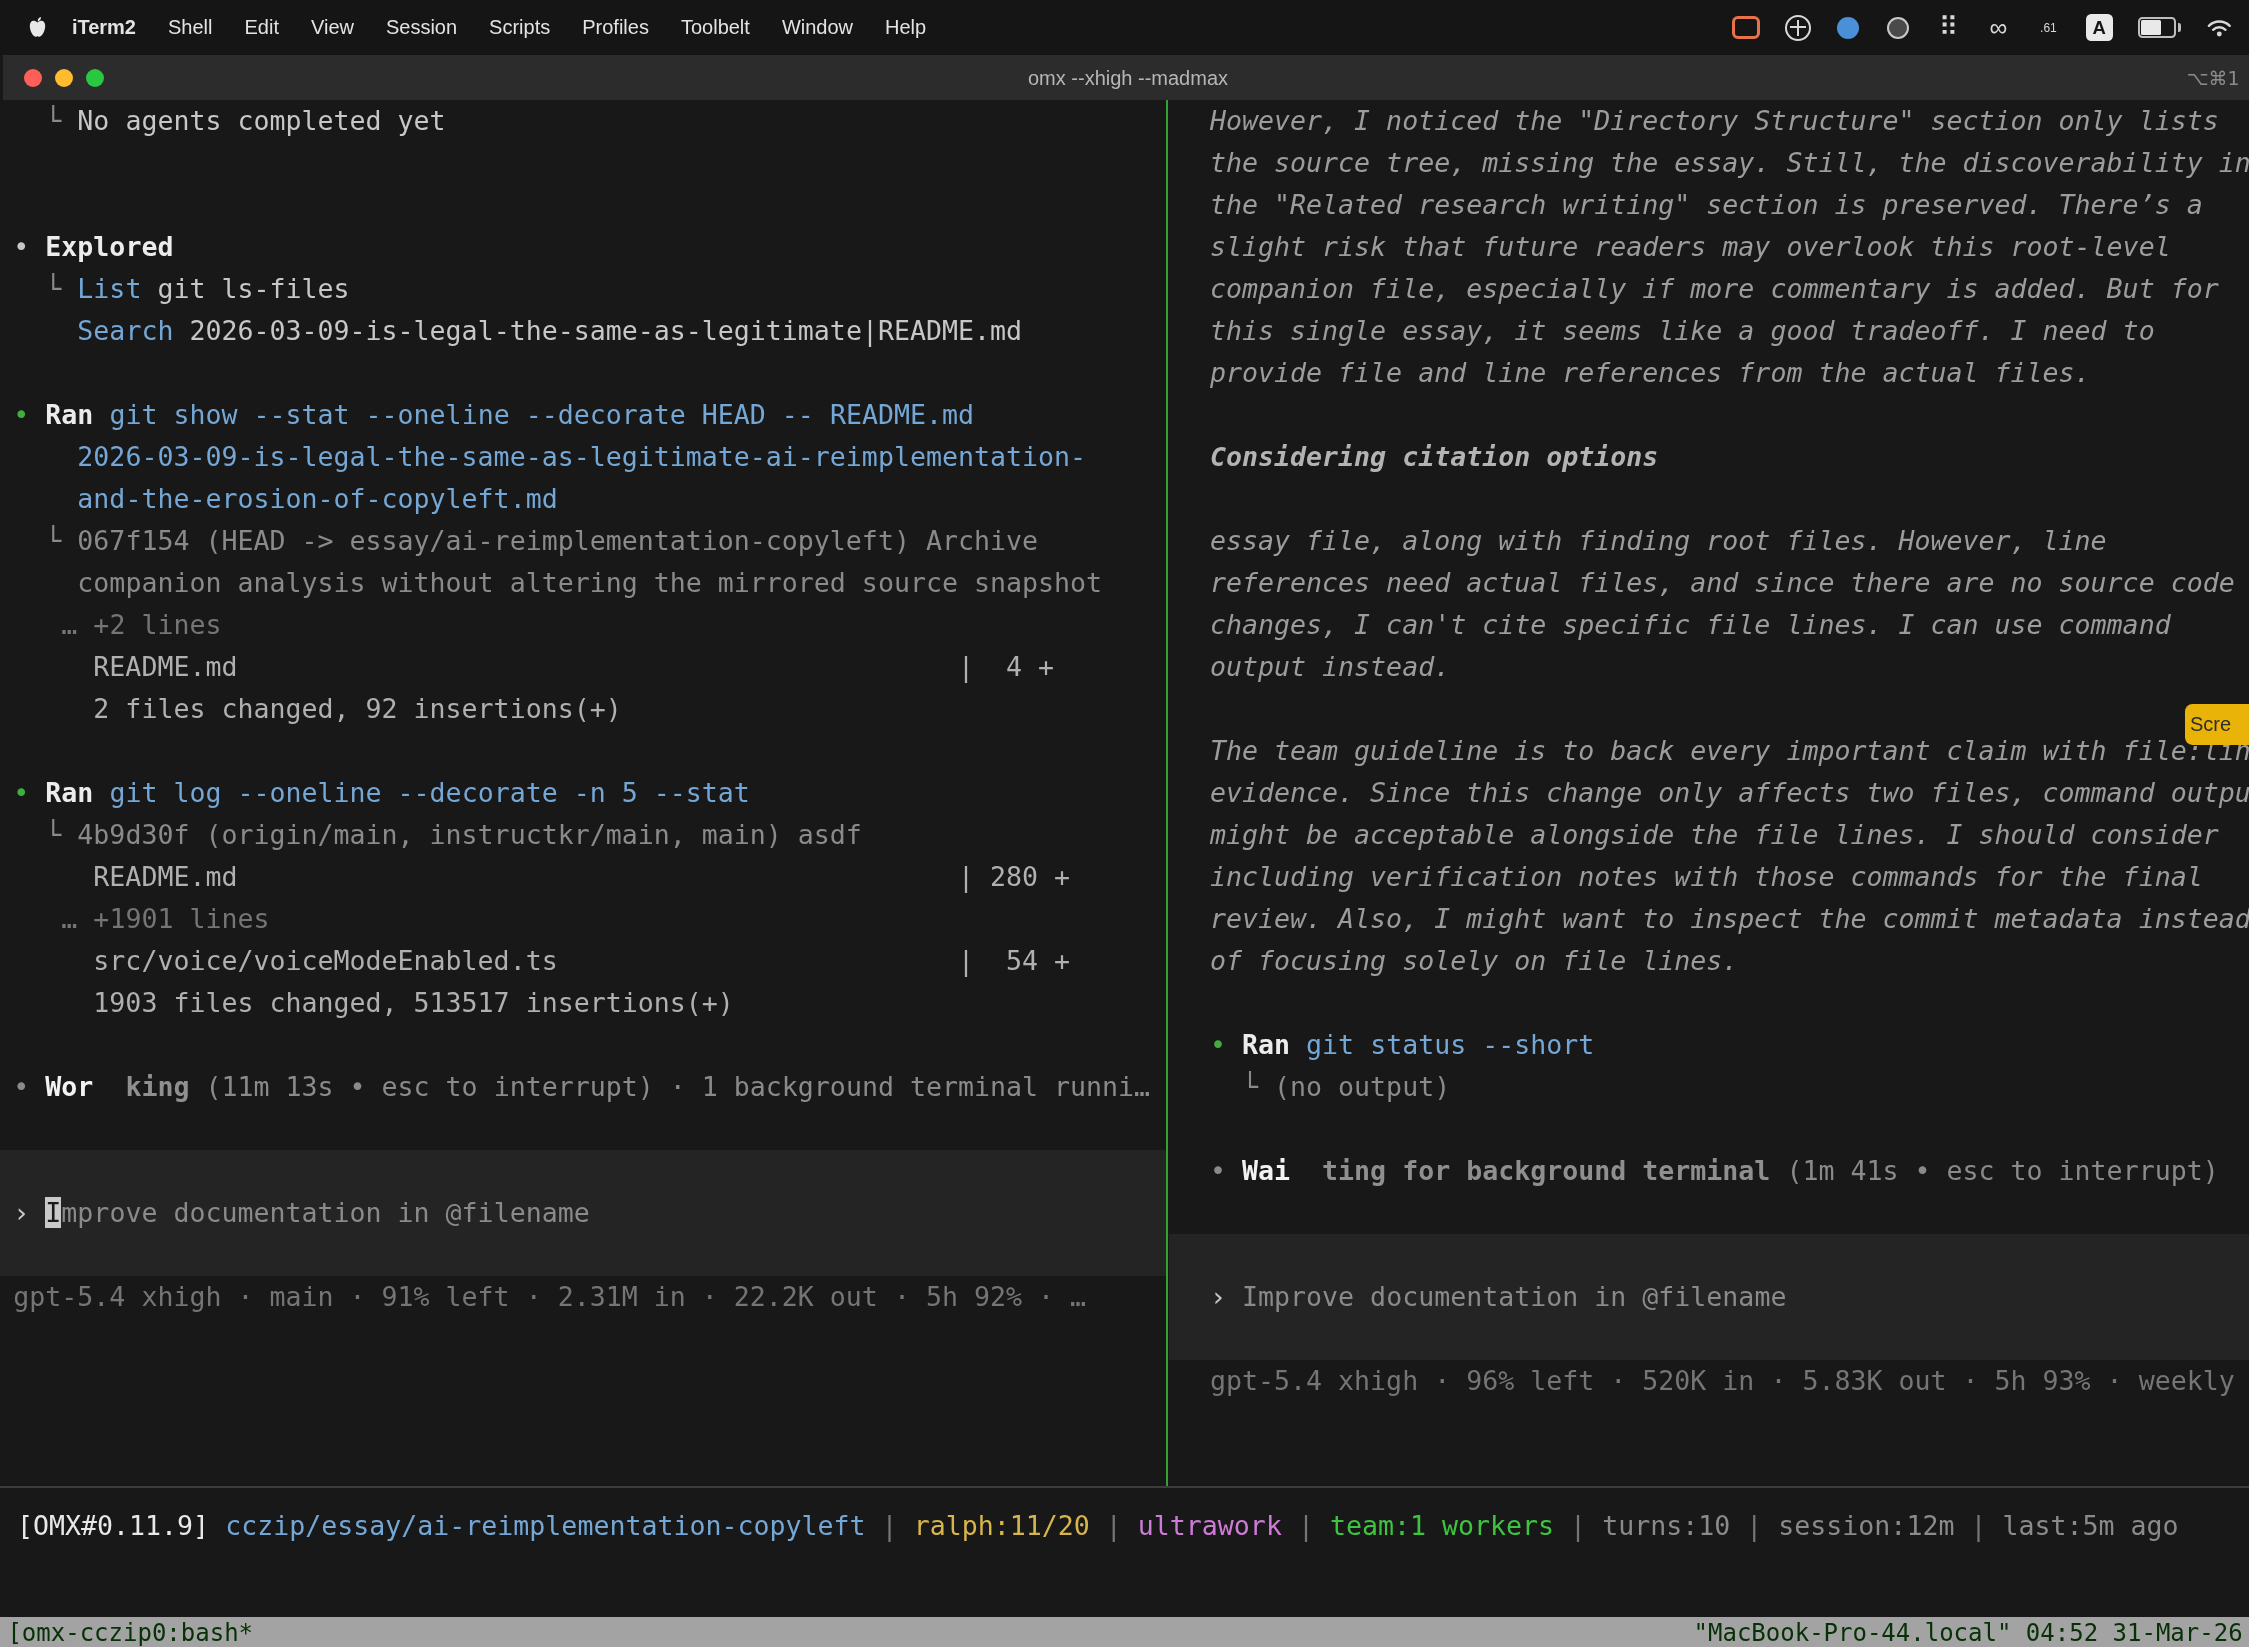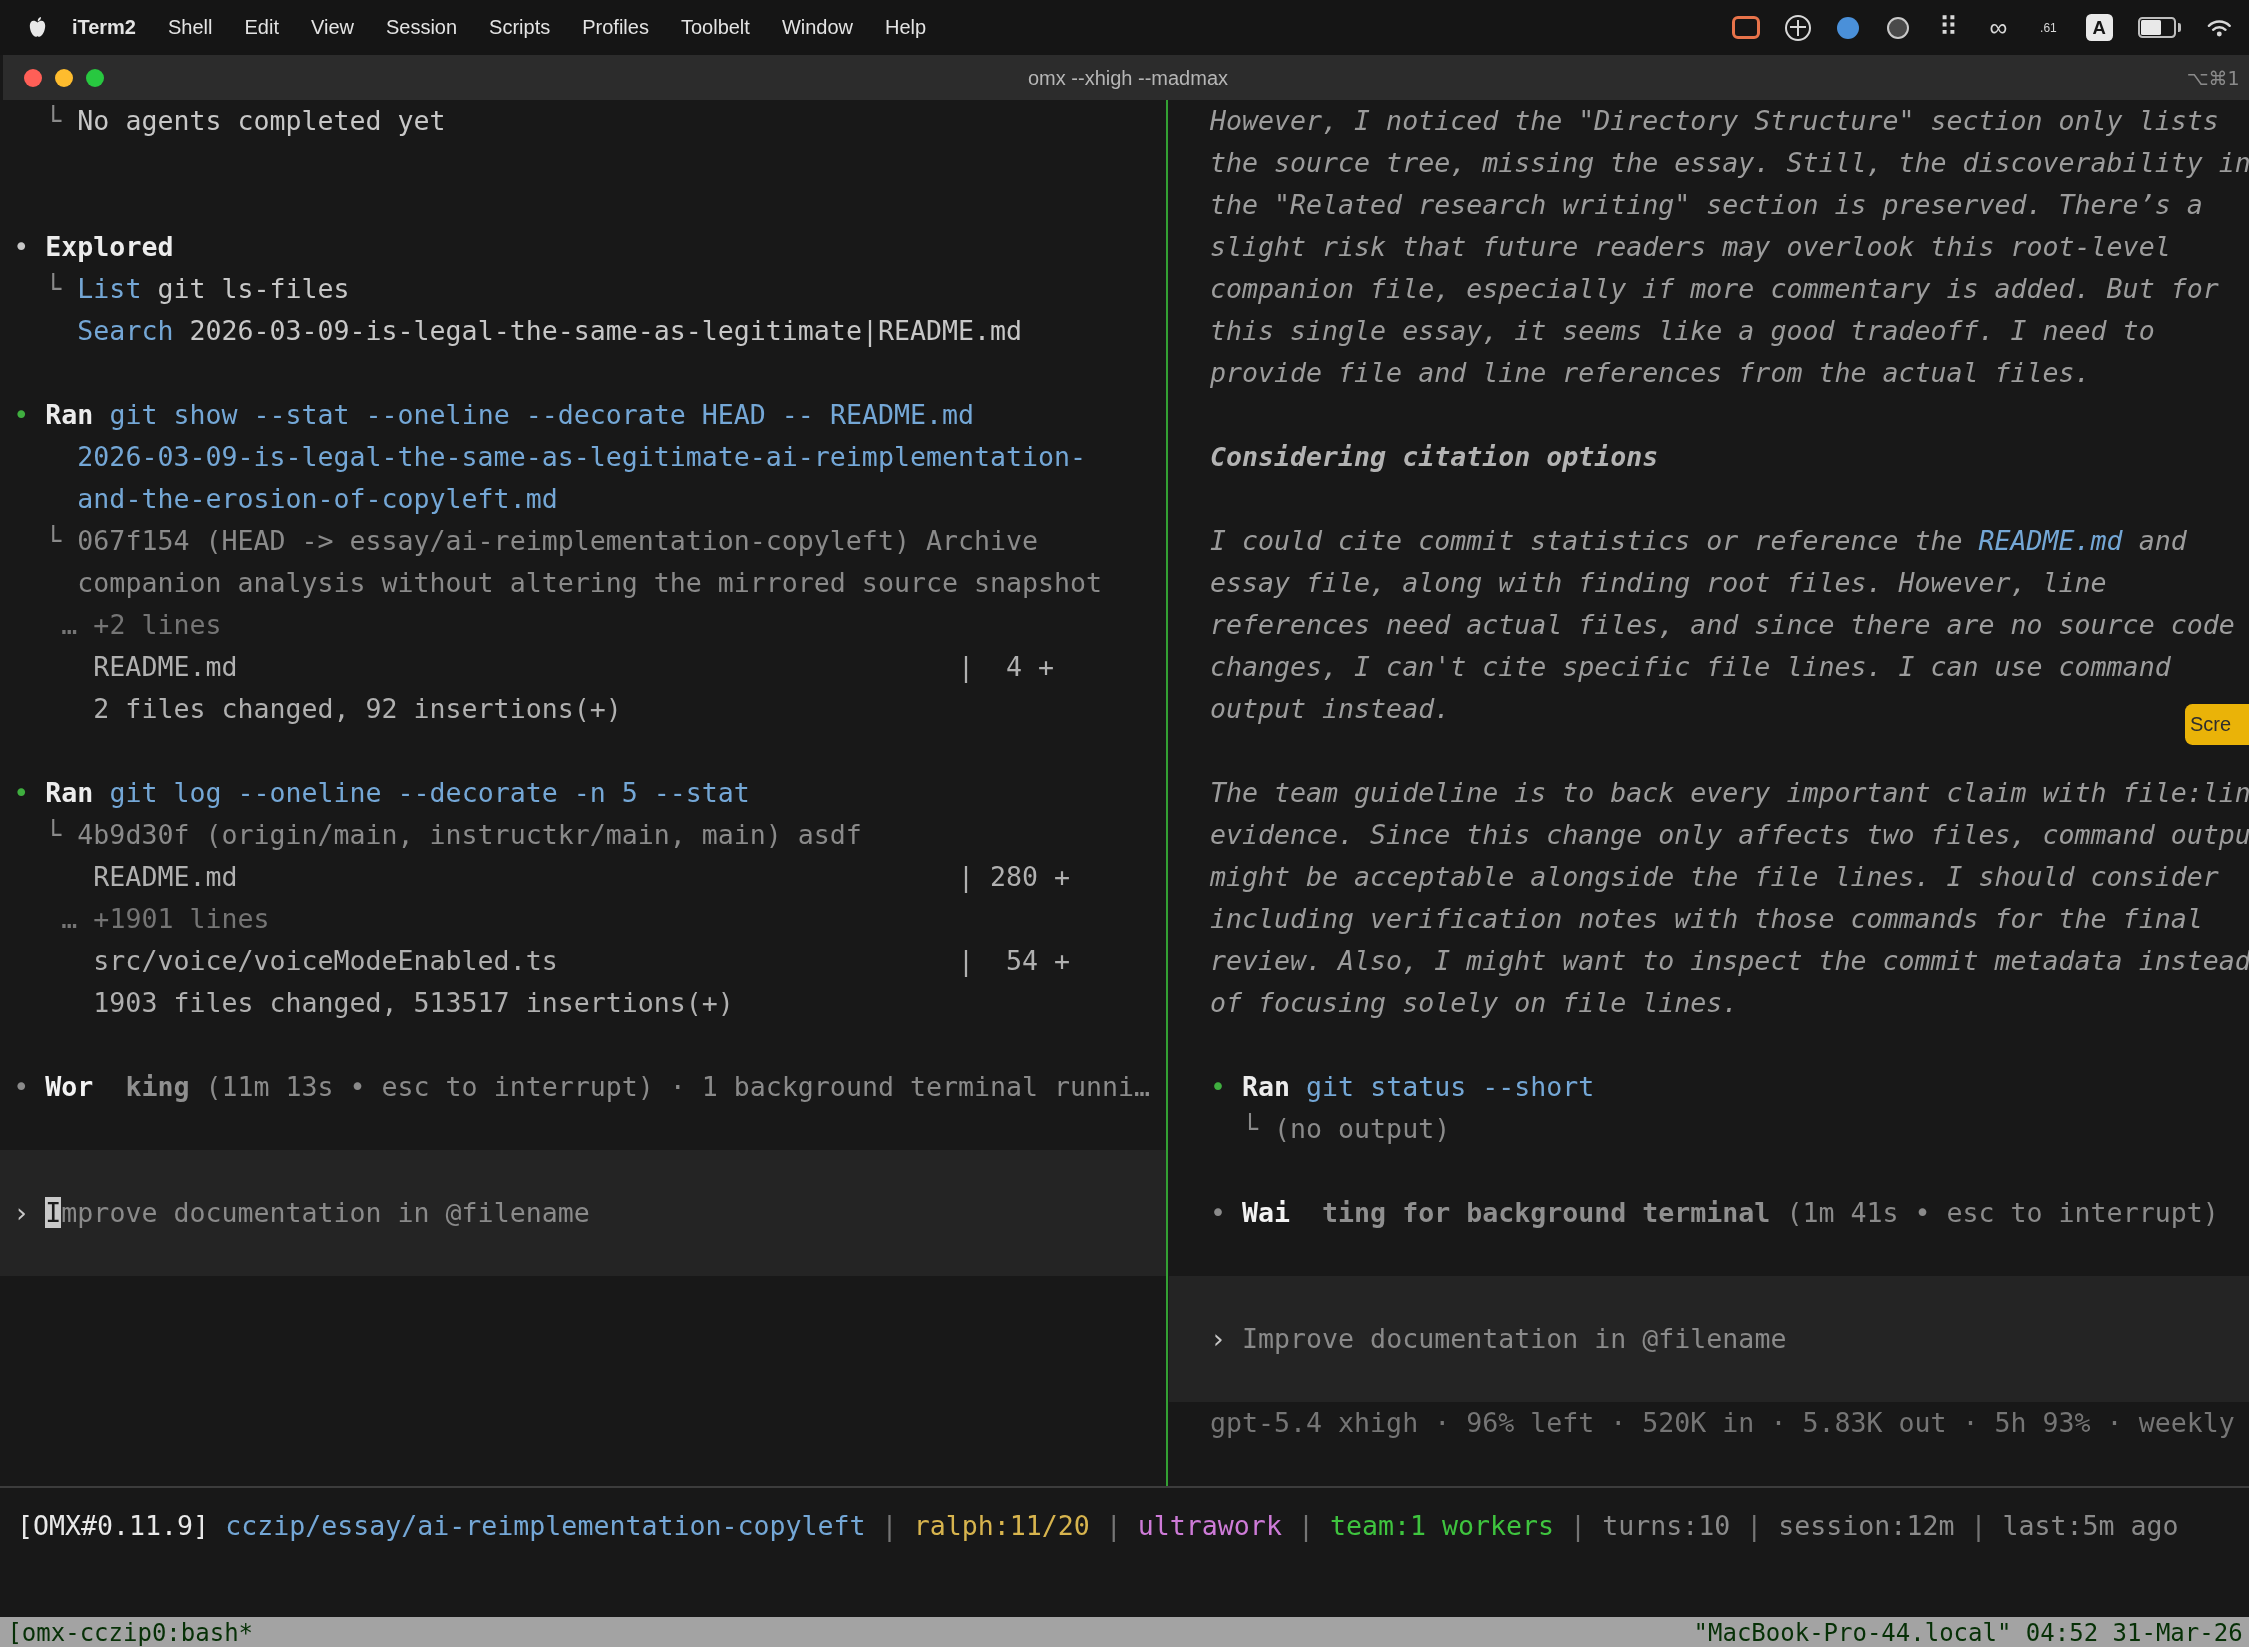--- a/index.html
+++ b/index.html
@@ -169,34 +169,34 @@
         <div class="line"><span class="c-mid">     README.md                                             | 280 +</span></div>
         <div class="line"><span class="c-fg">   </span><span class="c-dim2">… +1901 lines</span></div>
         <div class="line"><span class="c-mid">     src/voice/voiceModeEnabled.ts                         |  54 +</span></div>
         <div class="line"><span class="c-mid">     1903 files changed, 513517 insertions(+)</span></div>
         <div class="line">&nbsp;</div>
         <div class="line"><span class="c-dim">• </span><span class="c-shimA">Wor</span><span class="c-shimB">king</span><span class="c-dim"> (11m 13s • esc to interrupt)</span><span class="c-dim"> · 1 background terminal runni…</span></div>
         <div class="line">&nbsp;</div>
         <div class="tbox">
           <div class="line"><span class="c-fg">› </span><span class="c-cursor">I</span><span class="c-dim">mprove documentation in @filename</span></div>
         </div>
+        <div class="line"><span class="c-dim2">gpt-5.4 xhigh · main · 91% left · 2.31M in · 22.2K out · 5h 92% · …</span></div>
       </div>
     <div class="divider"></div>
     <div class="pane right">
         <div class="line"><span class="c-think">However, I noticed the "Directory Structure" section only lists</span></div>
         <div class="line"><span class="c-think">the source tree, missing the essay. Still, the discoverability in</span></div>
         <div class="line"><span class="c-think">the "Related research writing" section is preserved. There’s a</span></div>
         <div class="line"><span class="c-think">slight risk that future readers may overlook this root-level</span></div>
         <div class="line"><span class="c-think">companion file, especially if more commentary is added. But for</span></div>
         <div class="line"><span class="c-think">this single essay, it seems like a good tradeoff. I need to</span></div>
         <div class="line"><span class="c-think">provide file and line references from the actual files.</span></div>
         <div class="line">&nbsp;</div>
         <div class="line"><span class="c-think-bold">Considering citation options</span></div>
         <div class="line">&nbsp;</div>
-        <div class="line"><span class="c-think">I could cite commit statistics or reference the </span><span class="c-think-blue">README.md</span><span class="c-think"> and</span></div>
         <div class="line"><span class="c-think">essay file, along with finding root files. However, line</span></div>
         <div class="line"><span class="c-think">references need actual files, and since there are no source code</span></div>
         <div class="line"><span class="c-think">changes, I can't cite specific file lines. I can use command</span></div>
         <div class="line"><span class="c-think">output instead.</span></div>
         <div class="line">&nbsp;</div>
         <div class="line"><span class="c-think">The team guideline is to back every important claim with file:line</span></div>
         <div class="line"><span class="c-think">evidence. Since this change only affects two files, command output</span></div>
         <div class="line"><span class="c-think">might be acceptable alongside the file lines. I should consider</span></div>
         <div class="line"><span class="c-think">including verification notes with those commands for the final</span></div>
         <div class="line"><span class="c-think">review. Also, I might want to inspect the commit metadata instead</span></div>

